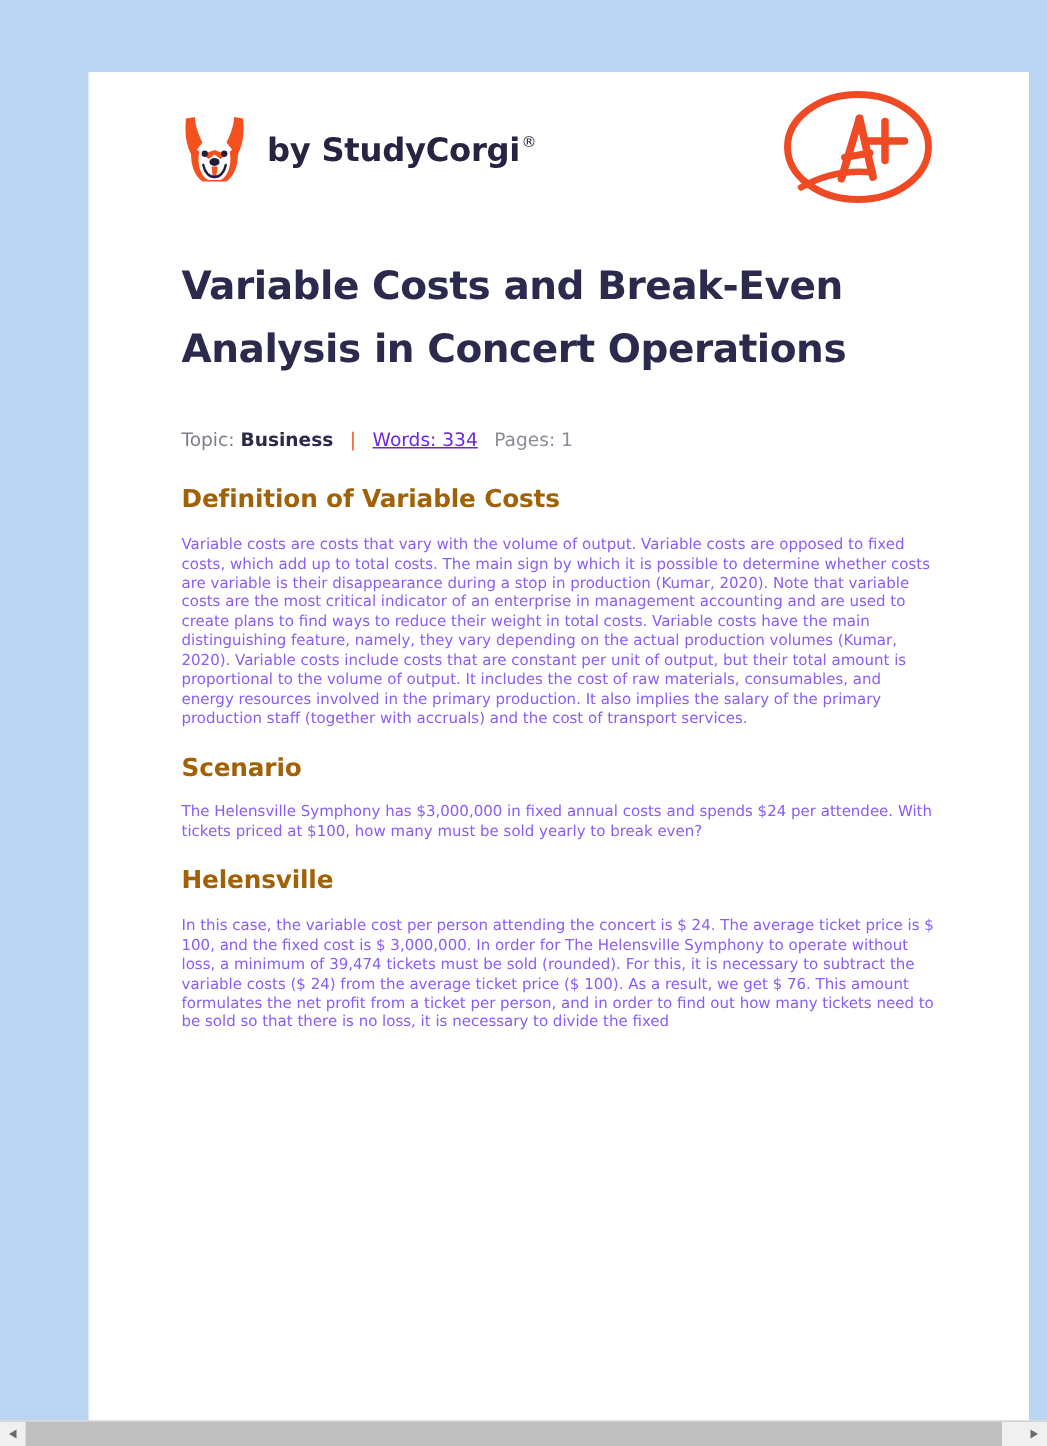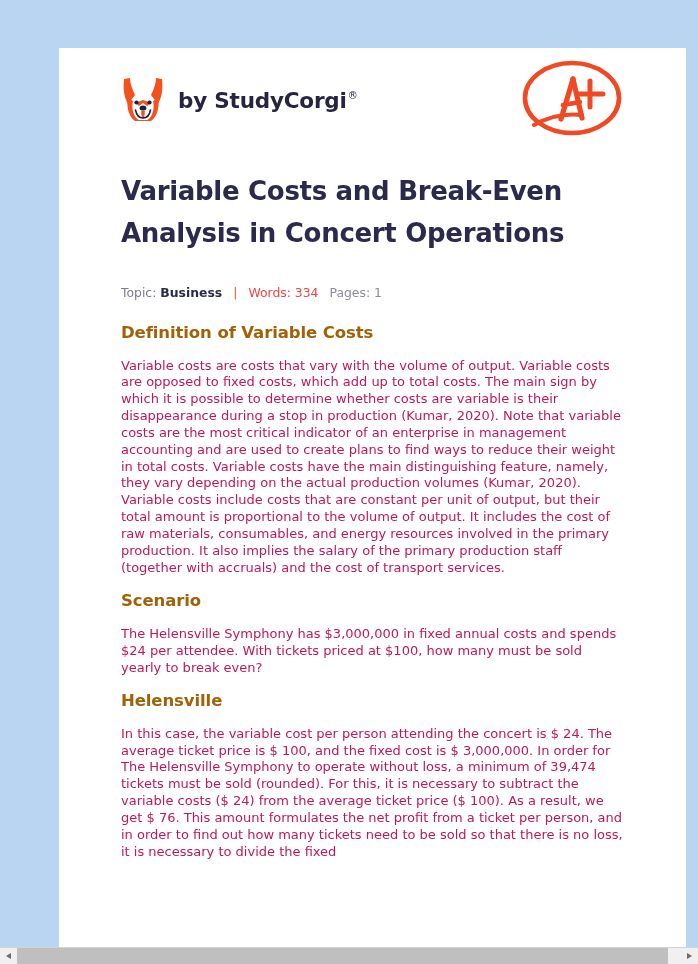--- a/index.html
+++ b/index.html
@@ -89,41 +89,41 @@
     font-size: 12.4px;
     color: #7d7d8d;
     display: flex;
     align-items: baseline;
     gap: 0;
     white-space: nowrap;
   }
   .meta .m-label { color: #7d7d8d; margin-top: 20px; }
   .meta .m-strong { color: #2b2a4c; font-weight: bold; margin-left: 4px; }
   .meta .m-sep { color: #ef5a29; margin: 0 11px; font-weight: normal; }
-  .meta .m-words { color: #ef4444; }
+  .meta .m-words { color: #6d28d9; text-decoration: underline; }
   .meta .m-pages { color: #8b8b99; margin-left: 11px; }
 
   
   .doc-body {
     padding: 22px 62px 40px 62px;
   }
   h2.sec-title {
     margin: 0 0 14px 0;
     font-size: 16.5px;
     font-weight: bold;
     color: #a16207;
     letter-spacing: -0.1px;
     line-height: 1.3;
   }
   h2.sec-title.tight { margin-top: 12px; }
   p.para {
     margin: 0 0 14px 0;
-    font-size: 13px;
+    font-size: 10px;
     line-height: 1.295;
-    color: #be185d;
+    color: #8b5cf6;
     text-align: left;
   }
   p.para:last-child { margin-bottom: 0; }
 
   
   #hscroll {
     position: absolute;
     left: 0; bottom: 0;
     width: 698px; height: 17px;
     background: #f0f0f0;

